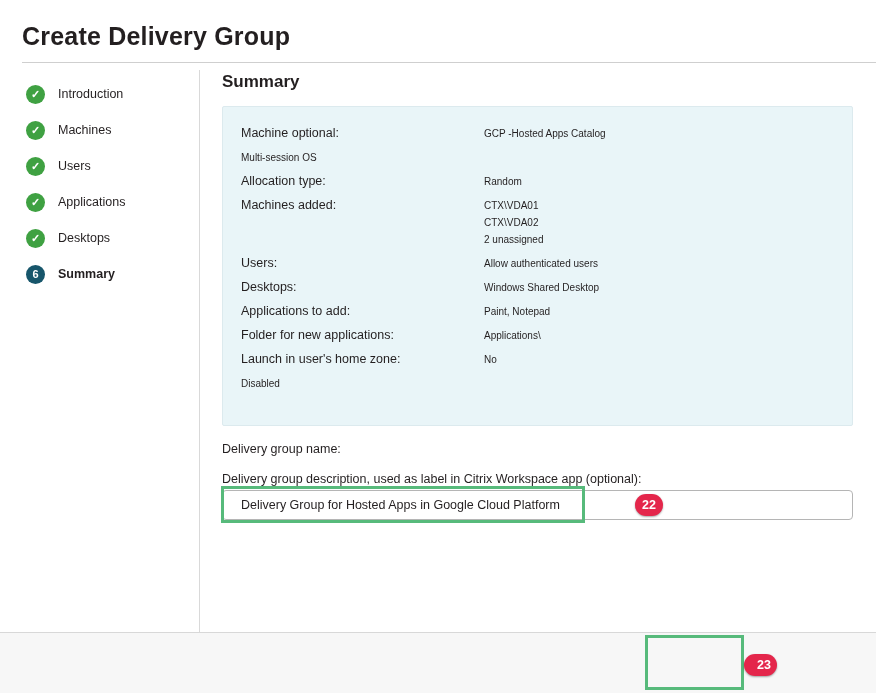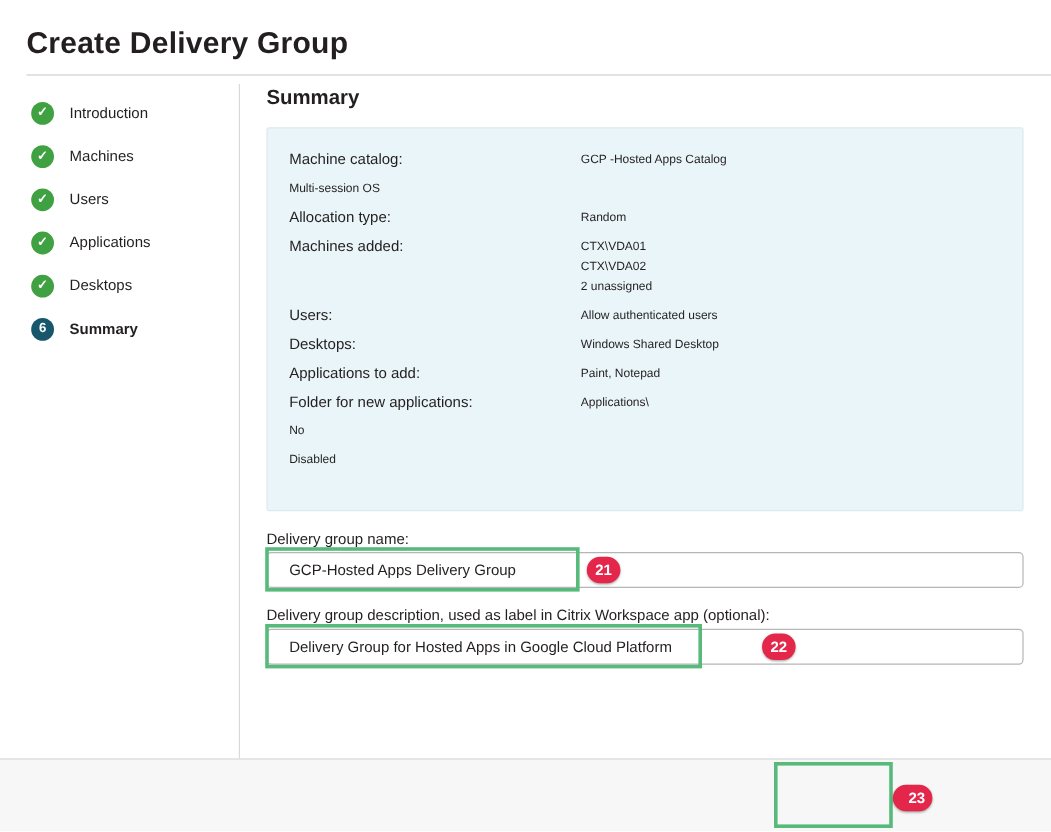--- a/index.html
+++ b/index.html
@@ -137,21 +137,21 @@
       <span class="step-circle current">6</span>
       <span class="step-label">Summary</span>
     </div>
   </nav>
 
 <main class="main">
   <h2 class="main-heading">Summary</h2>
 
   <section class="summary-box" id="summary-box">
       <div class="srow">
-        <div class="slabel">Machine catalog:</div>
+        <div class="slabel">Machine optional:</div>
         <div class="svalues">
           <div>GCP -Hosted Apps Catalog</div>
         </div>
       </div>
       <div class="srow">
         <div class="svalues">
           <div>Multi-session OS</div>
         </div>
       </div>
       <div class="srow">
@@ -186,37 +186,33 @@
           <div>Paint, Notepad</div>
         </div>
       </div>
       <div class="srow">
         <div class="slabel">Folder for new applications:</div>
         <div class="svalues">
           <div>Applications\</div>
         </div>
       </div>
       <div class="srow">
+        <div class="slabel">Launch in user's home zone:</div>
         <div class="svalues">
           <div>No</div>
         </div>
       </div>
       <div class="srow">
         <div class="svalues">
           <div>Disabled</div>
         </div>
       </div>
     </section>
 
   <div class="field-label">Delivery group name:</div>
-  <div class="input-wrap">
-    <input class="text-input" type="text" value="GCP-Hosted Apps Delivery Group" style="">
-    <div class="hl-rect name"></div>
-    <div class="num-badge b21">21</div>
-  </div>
 
   <div class="field-label">Delivery group description, used as label in Citrix Workspace app (optional):</div>
   <div class="input-wrap">
     <input class="text-input" type="text" value="Delivery Group for Hosted Apps in Google Cloud Platform" style="">
     <div class="hl-rect desc"></div>
     <div class="num-badge b22">22</div>
   </div>
 </main>
 
 <footer class="footer">

